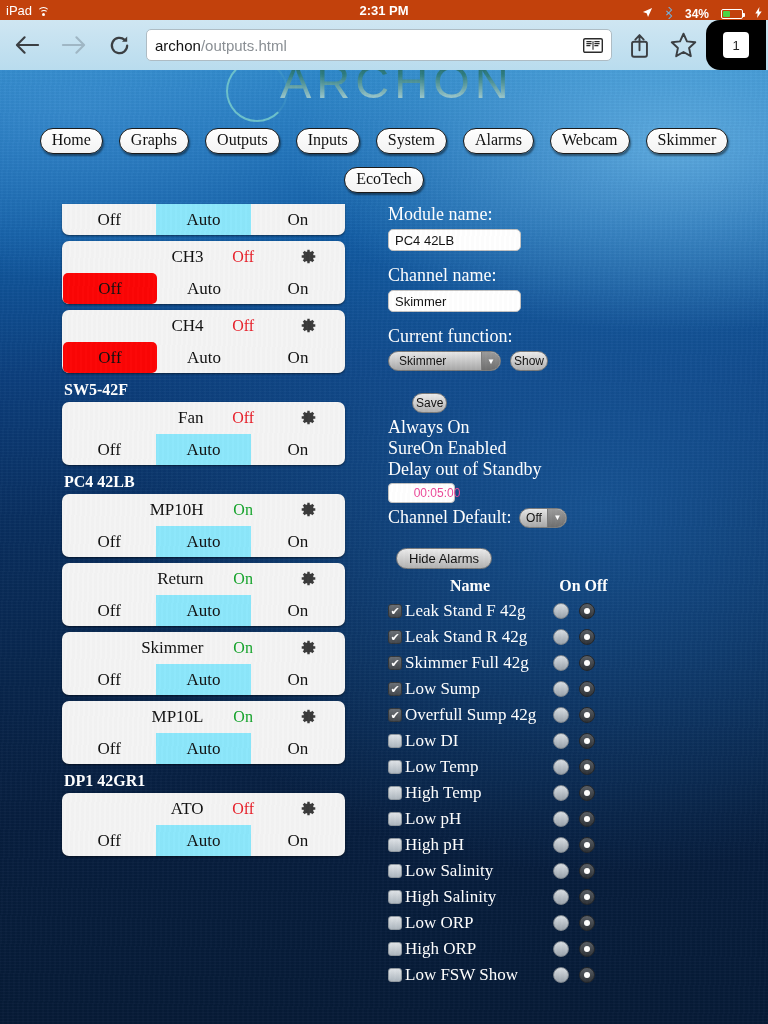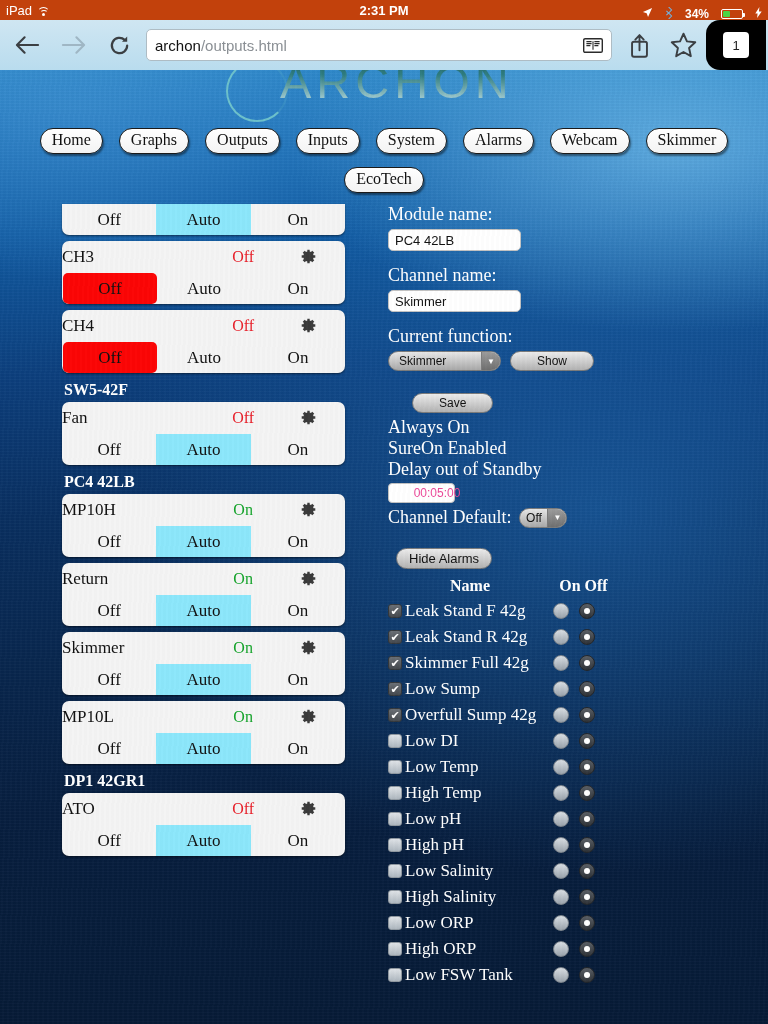--- a/index.html
+++ b/index.html
@@ -113,21 +113,21 @@
     background:#f4f4f4;
     border-radius:7px;
     margin-bottom:6px;
     overflow:hidden;
     box-shadow:0 1px 2px rgba(0,0,0,.5);
   }
   .card.clipped{ border-top-left-radius:0; border-top-right-radius:0; }
   .card-top{
     height:32px; display:flex; align-items:center; position:relative;
   }
-  .ch-name{ width:50%; text-align:left; font-size:17px; color:#111; }
+  .ch-name{ width:50%; text-align:right; font-size:17px; color:#111; }
   .ch-state{ width:28%; text-align:center; font-size:16px; }
   .ch-state.on{ color:#14a32a; }
   .ch-state.off{ color:#e8202a; }
   .gear{ position:absolute; right:28px; top:6px; width:18px;height:18px;
      display:flex;align-items:center;justify-content:center; color:#3a3a3a; }
   .card-btns{ display:flex; height:31px; }
   .cbtn{ flex:1; display:flex; align-items:center; justify-content:center;
      font-size:17px; color:#111; }
   .cbtn.sel-auto{ background:#8ce7fb; }
   .cbtn.sel-off{ background:#fc0505; border-radius:5px; margin:0 0 0 1px; }
@@ -151,21 +151,21 @@
     font-family:"Liberation Sans",sans-serif; font-size:12px; color:#111;
   }
   .select .sel-val{ padding:0 9px 0 10px; }
   .select .sel-arrow{
     width:19px; align-self:stretch; display:flex; align-items:center; justify-content:center;
     background:linear-gradient(#9c9c9c,#6f6f6f); color:#fff; font-size:8px;
     border-left:1px solid #7b7b7b;
   }
   .gbtn{
     display:inline-flex; align-items:center; justify-content:center;
-    height:20px; padding:0 26px;
+    height:20px; padding:0 3px;
     background:linear-gradient(#ececec,#b2b2b2);
     border:1px solid #7b7b7b; border-radius:10px;
     font-family:"Liberation Sans",sans-serif; font-size:12px; color:#111;
   }
   .save-wrap{ padding-left:24px; margin-bottom:4px; }
   .stxt{ color:#fff; font-size:18px; line-height:21px; }
   .time-input{
     width:67px; height:20px; background:#fff; border:1px solid #c2c2c2; border-radius:4px;
     font-family:"Liberation Sans",sans-serif; font-size:12px; color:#ec4899;
     display:flex;align-items:center;justify-content:center; margin:3px 0 4px;padding-left:31px;
@@ -606,21 +606,21 @@
         <div class="alarm-row">
           <span class="chk"></span>
           <span class="al-name">High ORP</span>
           <span class="radio r-on"></span>
           <span class="radio r-off dark">
             <i></i>
           </span>
         </div>
         <div class="alarm-row">
           <span class="chk"></span>
-          <span class="al-name">Low FSW Tank</span>
+          <span class="al-name">Low FSW Show</span>
           <span class="radio r-on"></span>
           <span class="radio r-off dark">
             <i></i>
           </span>
         </div>
       </div>
   </div>
 </div>
 
 </body></html>

